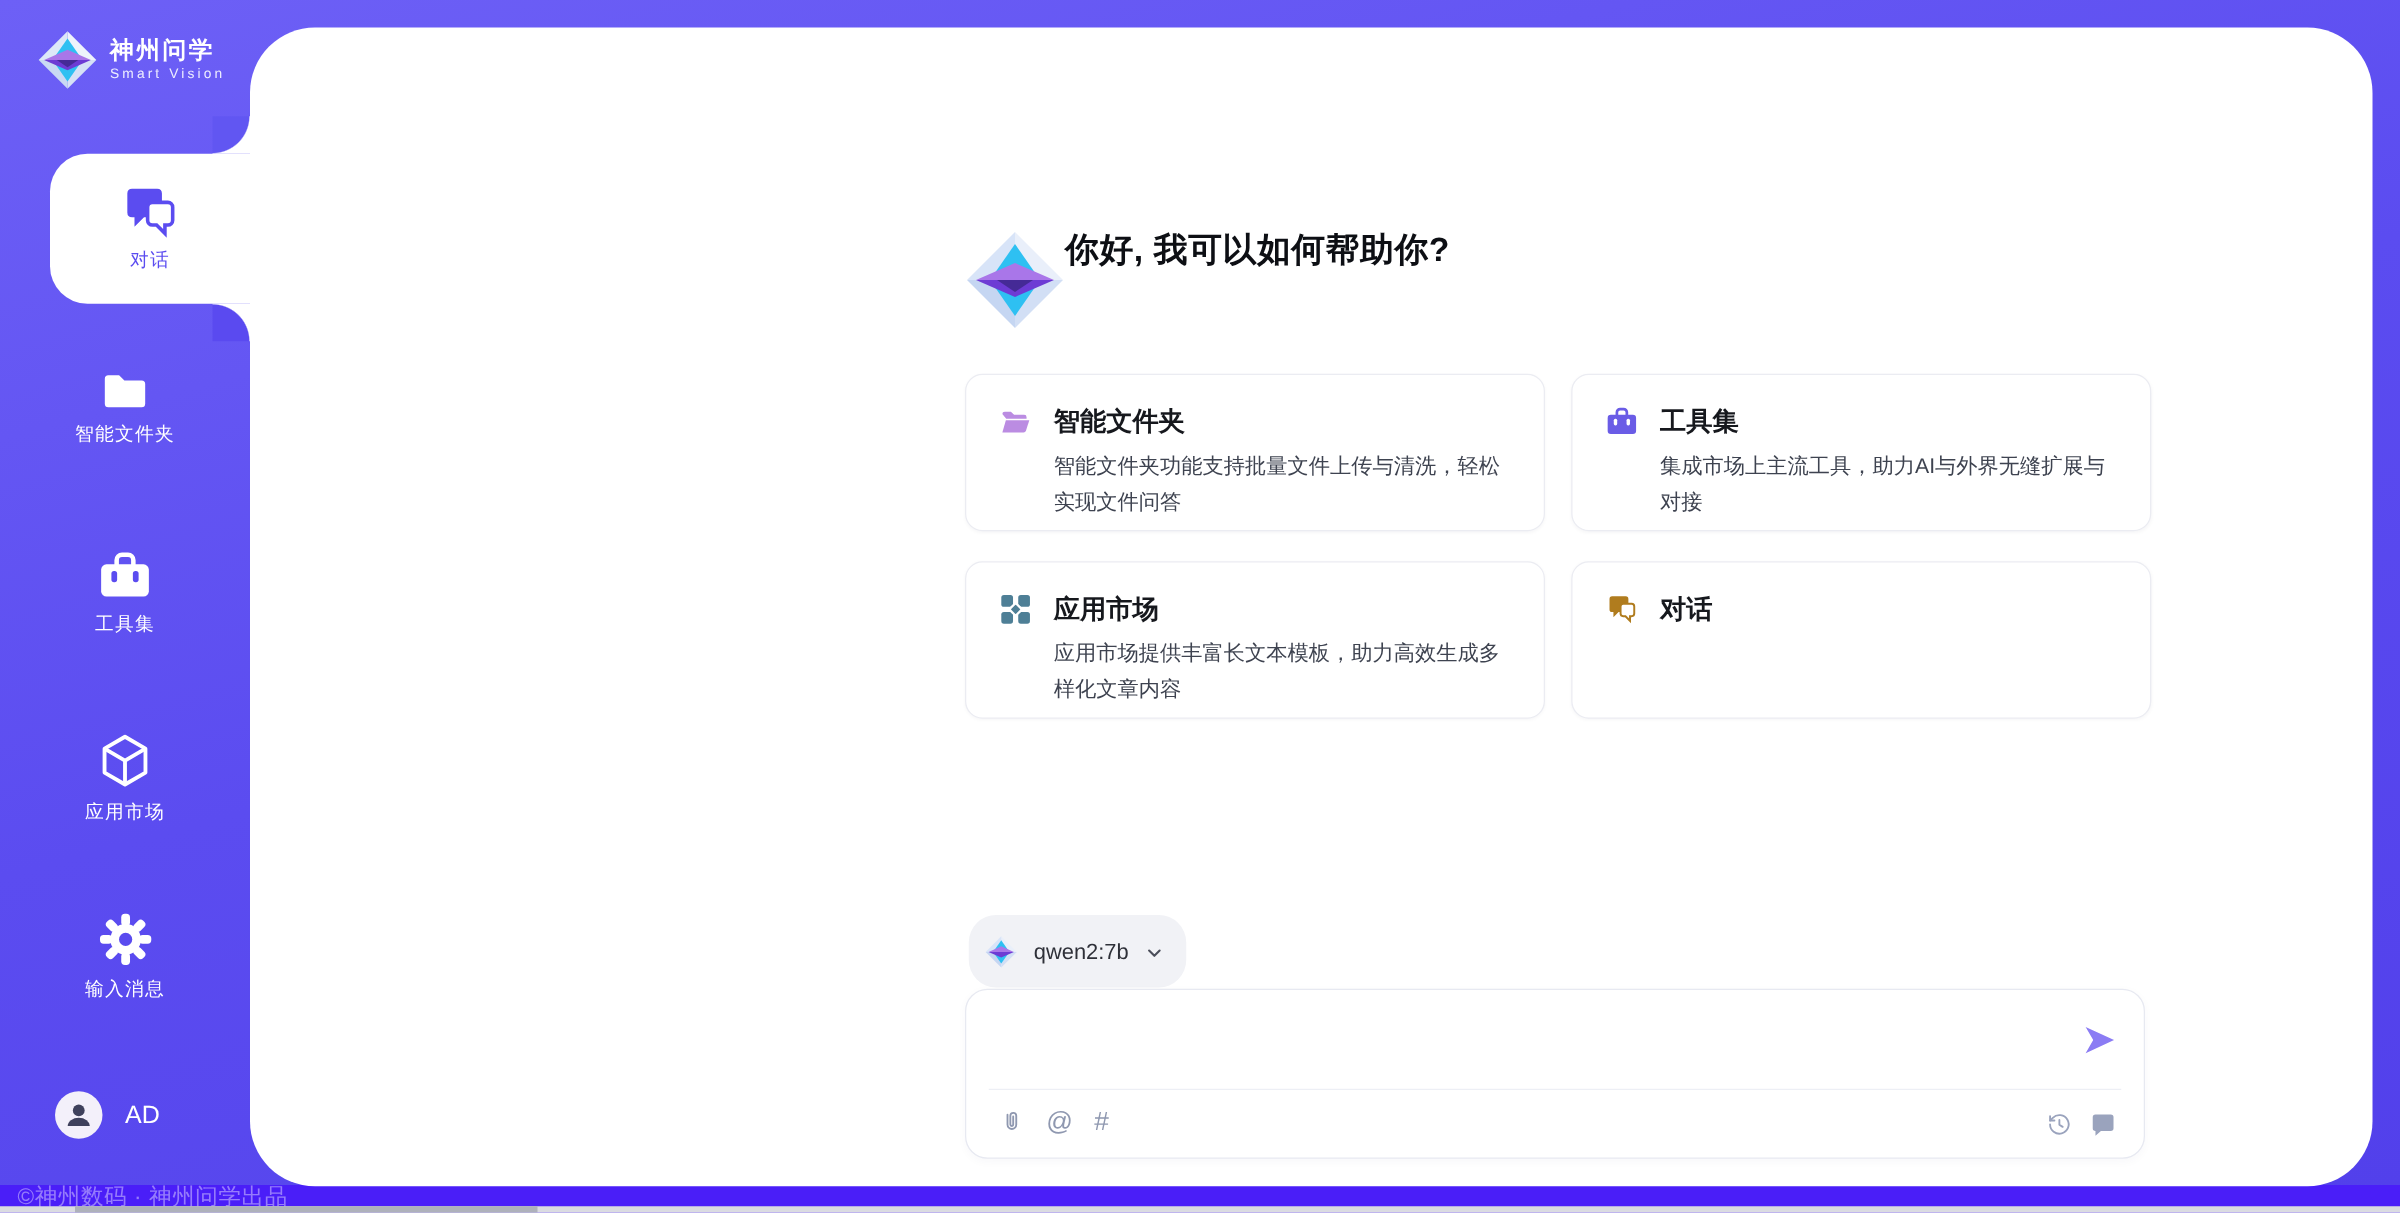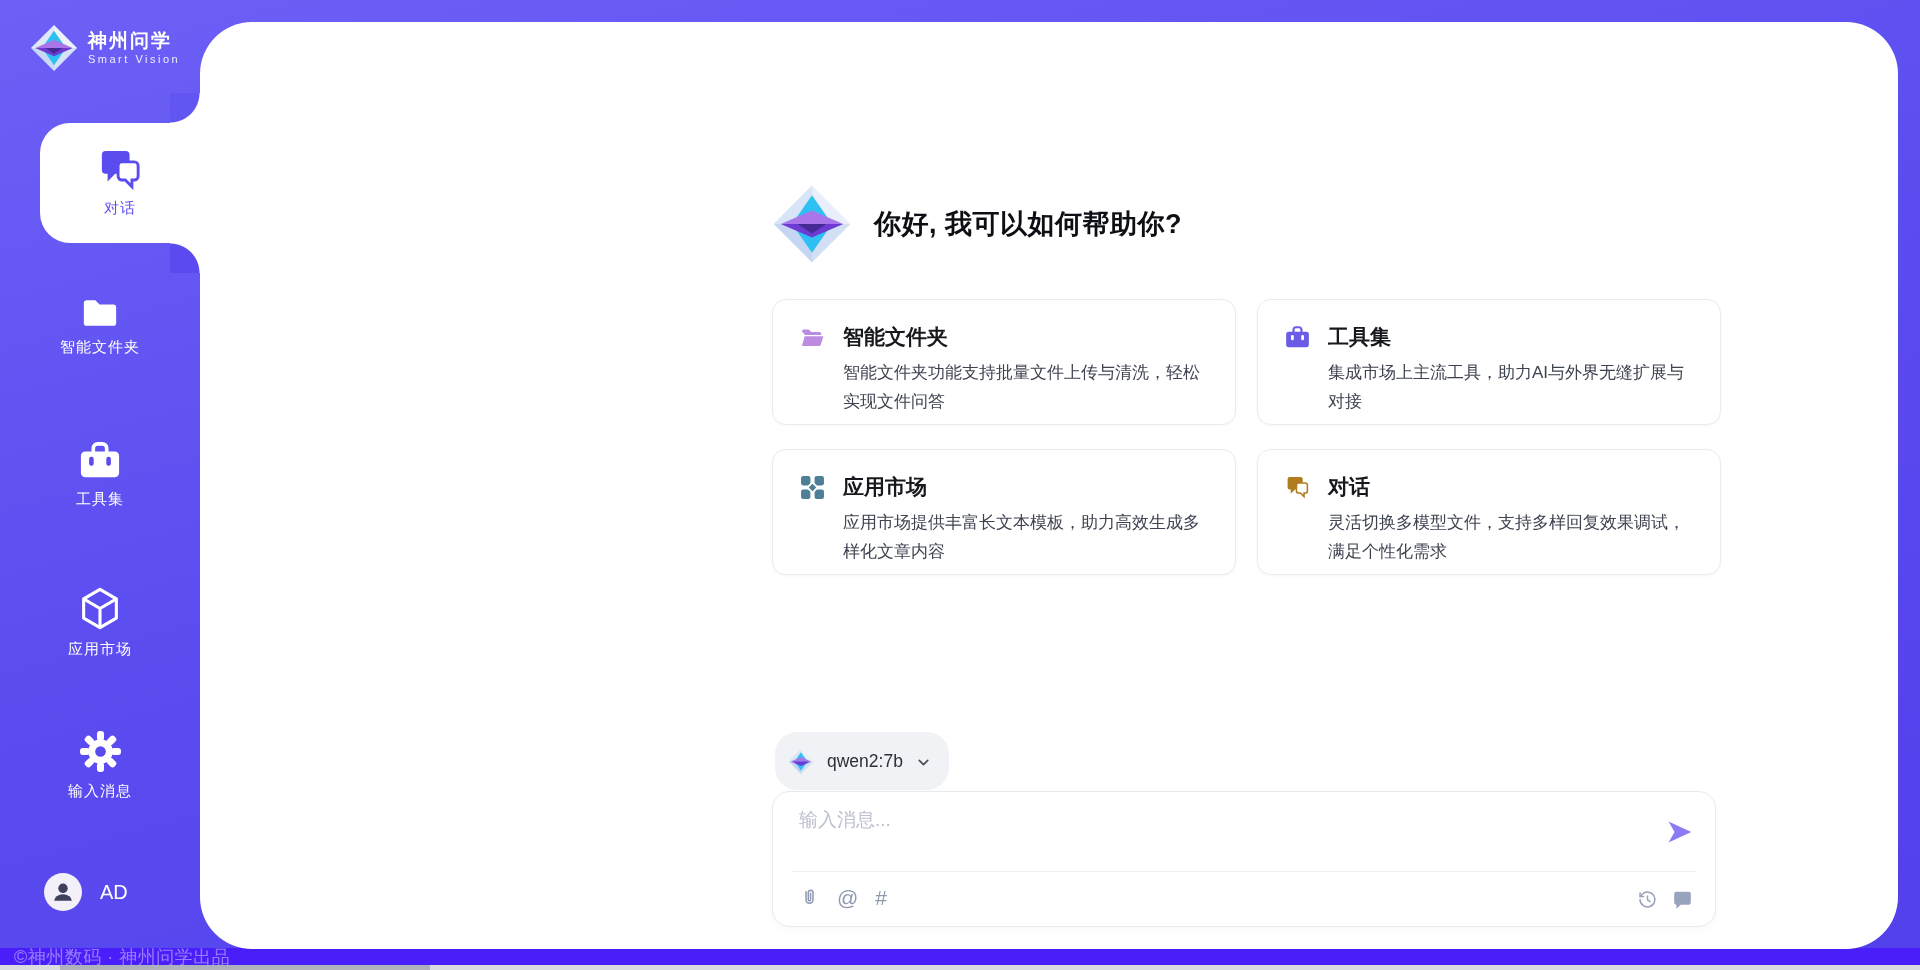--- a/index.html
+++ b/index.html
@@ -42,21 +42,21 @@
 
   .user-row { position:absolute; left:44px; top:873px; display:flex; align-items:center; gap:18px; cursor:pointer; }
   .avatar { width:38px; height:38px; border-radius:50%; background:#f3f0fa;
             display:flex; align-items:center; justify-content:center; }
   .user-name { color:#fff; font-size:20px; font-weight:500; }
 
   .side-footer { position:absolute; left:14px; top:945px; color:rgba(255,255,255,0.42);
                  font-size:18px; letter-spacing:0.5px; }
 
   
-  .greeting { position:absolute; left:572px; top:160px; display:flex; align-items:center; gap:22px; }
+  .greeting { position:absolute; left:572px; top:160px; display:flex; }
   .greeting svg { width:80px; height:84px; }
   .greeting-text { font-size:27px; font-weight:700; color:#0d0f14; letter-spacing:0.5px; }
 
   
   .cards { position:absolute; left:572px; top:277px; display:grid;
            grid-template-columns:464px 464px; grid-auto-rows:126px; column-gap:21px; row-gap:24px; }
   .card { position:relative; background:#fff; border:1px solid #ebecf2; border-radius:14px;
           box-shadow:0 1px 3px rgba(30,30,60,0.04); padding:23px 28px 0 70px; cursor:pointer; }
   .card-icon { position:absolute; left:27px; top:25px; width:25px; height:25px; }
   .card-icon svg { width:100%; height:100%; }
@@ -240,21 +240,20 @@
         </div>
 
         <div class="card">
           <span class="card-icon">
             <svg viewBox="0 0 48 44">
               <path d="M9 2 H30 Q34 2 34 6 V22 Q34 26 30 26 H19 L11 34 V26 H9 Q5 26 5 22 V6 Q5 2 9 2 Z" fill="#b07c1e"></path>
               <path d="M26 13.5 h13 a4 4 0 0 1 4 4 v11 a4 4 0 0 1 -4 4 h-2.5 v7 l-7 -7 h-3.5 a4 4 0 0 1 -4 -4 v-11 a4 4 0 0 1 4 -4 z" fill="#ffffff" stroke="#b07c1e" stroke-width="3"></path>
             </svg>
           </span>
           <div class="card-title">对话</div>
-          <div class="card-desc">灵活切换多模型文件，支持多样回复效果调试，满足个性化需求</div>
         </div>
       </div>
 
       <div class="model-select">
         <svg class="logo" viewBox="0 0 100 100">
           <polygon points="50,2 98,50 50,50" fill="#e9effa"></polygon>
           <polygon points="50,2 50,50 2,50" fill="#d8e4f8"></polygon>
           <polygon points="2,50 50,50 50,98" fill="#c5d6f2"></polygon>
           <polygon points="98,50 50,98 50,50" fill="#d2dff5"></polygon>
           <polygon points="50,14 75,50 50,86 25,50" fill="#2ec0f2"></polygon>
@@ -263,21 +262,20 @@
         </svg>
         <span class="model-name">qwen2:7b</span>
         <span class="chevron">
           <svg viewBox="0 0 16 16" fill="none" stroke="#4b4e5a" stroke-width="1.8" stroke-linecap="round" stroke-linejoin="round">
             <path d="M3.5 5.8 L8 10.3 L12.5 5.8"></path>
           </svg>
         </span>
       </div>
 
       <div class="composer">
-        <textarea placeholder="输入消息..." style=""></textarea>
 
         <span class="send-btn">
           <svg viewBox="0 0 24 24">
               <path d="M3 3 L22.5 12 L3 21 L8.2 12 Z"></path>
             </svg>
         </span>
 
         <div class="composer-divider"></div>
 
         <div class="composer-left">

